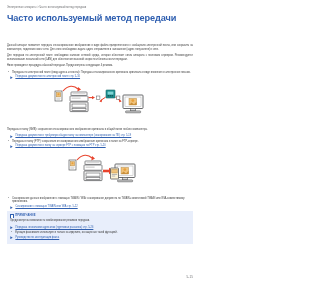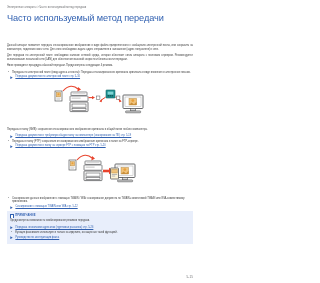--- a/index.html
+++ b/index.html
@@ -25,21 +25,21 @@
     color:#6d6e71;
     letter-spacing:.05px;
     white-space:nowrap;
     margin:1px 0 3px 1px;
   }
 
   
   .title{
     font-size:9.2px;
     line-height:11px;
-    font-weight:normal;
+    font-weight:bold;
     color:#2f5fb0;
     letter-spacing:-.1px;
     white-space:nowrap;
     margin:0 0 20px 1px;
   }
 
   
   .para{
     font-size:2.55px;
     line-height:3.5px;

